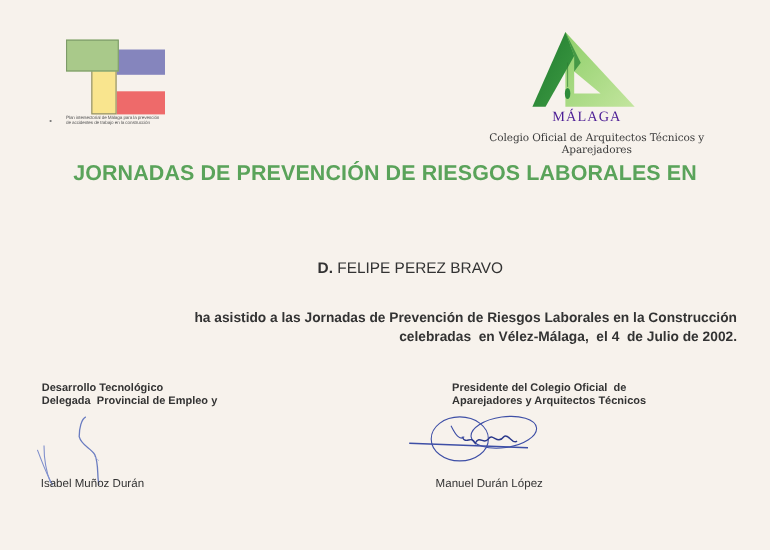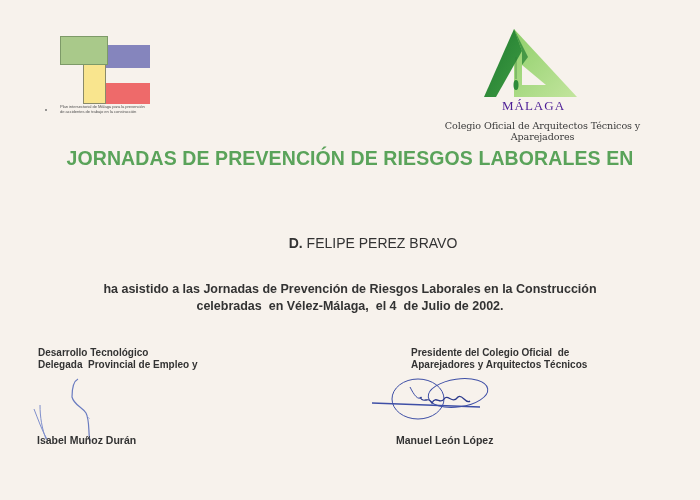--- a/index.html
+++ b/index.html
@@ -40,29 +40,29 @@
       left: 30px; top: 146px; width: 640px; text-align: center;
       color: #5aa35a; font-weight: bold; font-size: 19.5px; line-height: 24px;
       letter-spacing: 0.1px;
     }
     .name {
       left: 0; top: 235px; width: 700px; text-align: center;
       font-size: 14px; color: #333; padding-left: 23px;
     }
     .name b { font-weight: bold; }
     .body-text {
-      left: 30px; top: 281px; width: 640px; text-align: center;
+      left: 30px; top: 281px; width: 640px; text-align: right;
       font-size: 12.5px; font-weight: bold; line-height: 17px; color: #333;
     }
     .sig-title {
       font-size: 10px; font-weight: bold; line-height: 12px; color: #333;
     }
     .sig-left-title { left: 38px; top: 347px; width: 220px; }
     .sig-right-title { left: 411px; top: 347px; width: 240px; }
-    .sig-name { font-size: 10.5px; font-weight: bold; color: #333; }
+    .sig-name { font-size: 10.5px; font-weight: normal; color: #333; }
     .sig-left-name { left: 37px; top: 434px; }
     .sig-right-name { left: 396px; top: 434px; }
     .signature { pointer-events: none; }
   </style>
 </head>
 <body>
 
 <div class="abs logo-left">
   <div class="blk blk-blue"></div>
   <div class="blk blk-red"></div>
@@ -136,13 +136,13 @@
 </div>
 <div class="abs signature" style="left:370px;top:375px;">
   <svg width="130" height="50" viewBox="0 0 130 50">
     <path d="M2,28 L110,32" fill="none" stroke="#3e4fa6" stroke-width="1.3"></path>
     <ellipse cx="48" cy="24" rx="26" ry="20" fill="none" stroke="#3e4fa6" stroke-width="1"></ellipse>
     <ellipse cx="88" cy="18" rx="30" ry="14" fill="none" stroke="#3e4fa6" stroke-width="1" transform="rotate(-8 88 18)"></ellipse>
     <path d="M50,22 C54,30 58,20 62,28 C66,20 70,30 74,24 C78,18 82,30 88,22 C92,18 96,30 100,26" fill="none" stroke="#2c3a8c" stroke-width="1.3"></path>
     <path d="M40,12 C44,20 48,26 52,22" fill="none" stroke="#3e4fa6" stroke-width="1"></path>
   </svg>
 </div>
-<div class="abs sig-name sig-right-name">Manuel León López</div>
+<div class="abs sig-name sig-right-name">Manuel Durán López</div>
 
 </body></html>

